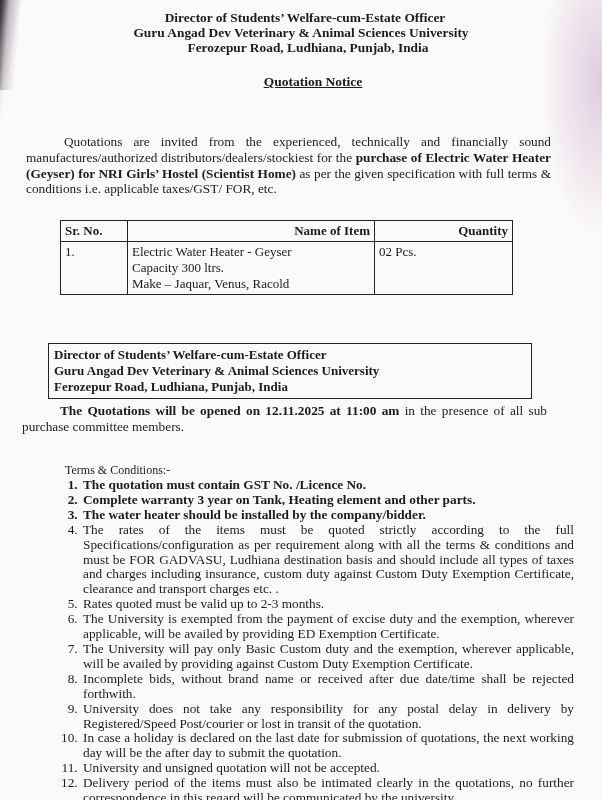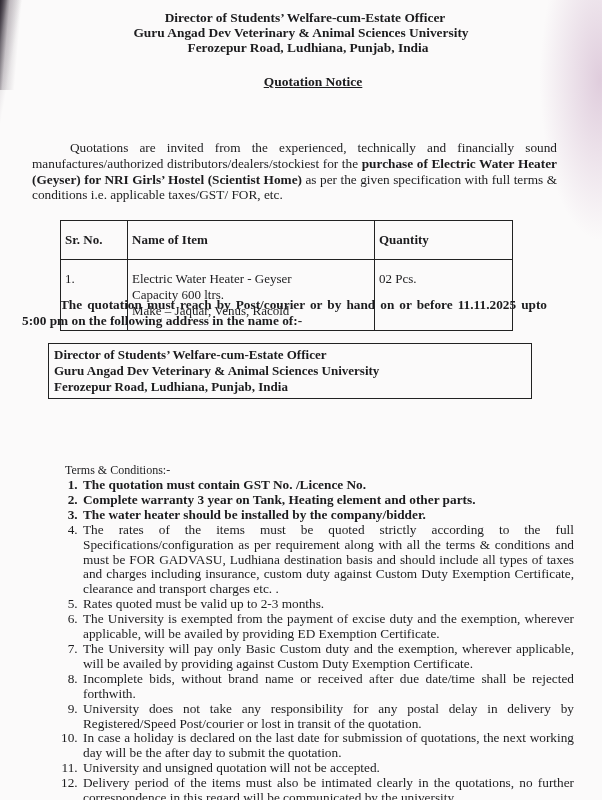--- a/index.html
+++ b/index.html
@@ -27,23 +27,23 @@
     .header .l3 { margin-left: 14px; }
     .title { position: absolute; top: 74px; left: 0; width: 602px; text-align: center; font-weight: bold; font-size: 13.5px; text-decoration: underline; margin-left: 12px; }
     .notice-no { position: absolute; top: 96px; left: 22px; font-size: 14px; }
     .hand { font-family: "DejaVu Sans", sans-serif; font-style: italic; font-size: 13px; letter-spacing: 1px; margin-left: 4px; }
     .dated { position: absolute; top: 90px; left: 497px; font-size: 14px; }
     .dated .hand { font-size: 14px; }
     .para { position: absolute; left: 22px; width: 525px; font-size: 13.3px; line-height: 15.8px; text-align: justify; }
     .indent { text-indent: 38px; }
     .p-intro { top: 130px; }
     table.items { position: absolute; top: 220px; left: 60px; width: 453px; border-collapse: collapse; font-size: 13px; }
-    table.items th, table.items td { border: 1px solid #222; padding: 11px 4px; vertical-align: top; text-align: left; }
+    table.items th, table.items td { border: 1px solid #222; padding: 2px 4px; vertical-align: top; text-align: left; }
     table.items th { font-weight: bold; }
-    table.items th.c { text-align: left; }
+    table.items th.c { text-align: right; }
     .col1 { width: 58px; } .col2 { width: 238px; }
     .p-reach { top: 297px; font-weight: bold; }
     .addr-box { position: absolute; top: 343px; left: 48px; width: 472px; border: 1px solid #222; padding: 3px 5px; font-weight: bold; font-size: 13px; line-height: 16px; }
     .p-open { top: 403px; }
     .terms-head { position: absolute; top: 463px; left: 65px; font-size: 12px; }
     ol.terms { position: absolute; top: 478px; left: 57px; width: 493px; margin: 0; padding: 0 0 0 24px; font-size: 13.3px; line-height: 14.9px; text-align: justify; }
     ol.terms li { padding-left: 2px; }
     ol.terms li.b { font-weight: bold; }
   </style>
 </head>
@@ -54,53 +54,55 @@
   <div class="header">
     <div class="l1">Director of Students’ Welfare-cum-Estate Officer</div>
     <div>Guru Angad Dev Veterinary &amp; Animal Sciences University</div>
     <div class="l3">Ferozepur Road, Ludhiana, Punjab, India</div>
   </div>
 
   <div class="title">Quotation Notice</div>
 
 
 
-  <p class="para indent p-intro" style="margin:10px;">
+  <p class="para indent p-intro" style="margin:4px;">
     <span>Quotations are invited from the experienced, technically and financially sound manufactures/authorized distributors/dealers/stockiest for the </span><b>purchase of Electric Water Heater (Geyser) for NRI Girls’ Hostel (Scientist Home)</b><span> as per the given specification with full terms &amp; conditions i.e. applicable taxes/GST/ FOR, etc.</span>
   </p>
 
   <table class="items">
     <thead>
       <tr>
         <th class="col1">Sr. No.</th>
         <th class="col2 c">Name of Item</th>
         <th class="c">Quantity</th>
       </tr>
     </thead>
     <tbody>
       <tr>
         <td>1.</td>
         <td>
           <div>Electric Water Heater - Geyser</div>
-          <div>Capacity 600 ltrs.</div>
+          <div>Capacity 300 ltrs.</div>
           <div>Make – Jaquar, Venus, Racold</div>
         </td>
         <td>02 Pcs.</td>
       </tr>
     </tbody>
   </table>
 
-  <p class="para indent p-reach" style="margin:0;">The quotation must reach by Post/courier or by hand on or before 11.11.2025 upto 5:00 pm on the following address in the name of:-</p>
 
   <div class="addr-box">
     <div>Director of Students’ Welfare-cum-Estate Officer</div>
     <div>Guru Angad Dev Veterinary &amp; Animal Sciences University</div>
     <div>Ferozepur Road, Ludhiana, Punjab, India</div>
   </div>
 
+  <p class="para indent p-open" style="margin:0;">
+    <span style="font-weight:bold;">The Quotations </span><b>will be opened on 12.11.2025 at 11:00 am</b><span> in the presence of all sub purchase committee members.</span>
+  </p>
 
   <div class="terms-head">Terms &amp; Conditions:-</div>
 
   <ol class="terms">
     <li class="b">The quotation must contain GST No. /Licence No.</li>
     <li class="b">Complete warranty 3 year on Tank, Heating element and other parts.</li>
     <li class="b">The water heater should be installed by the company/bidder.</li>
     <li>The rates of the items must be quoted strictly according to the full Specifications/configuration as per requirement along with all the terms &amp; conditions and must be FOR GADVASU, Ludhiana destination basis and should include all types of taxes and charges including insurance, custom duty against Custom Duty Exemption Certificate, clearance and transport charges etc. .</li>
     <li>Rates quoted must be valid up to 2-3 months.</li>
     <li>The University is exempted from the payment of excise duty and the exemption, wherever applicable, will be availed by providing ED Exemption Certificate.</li>

